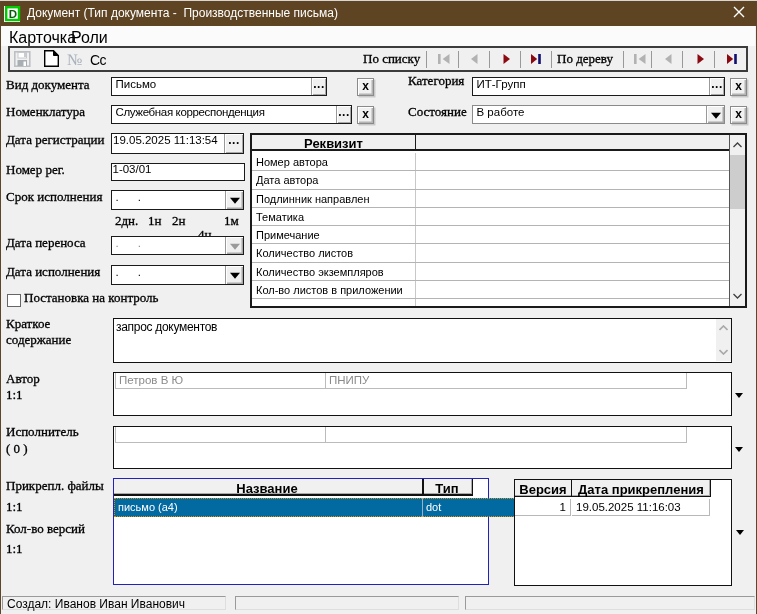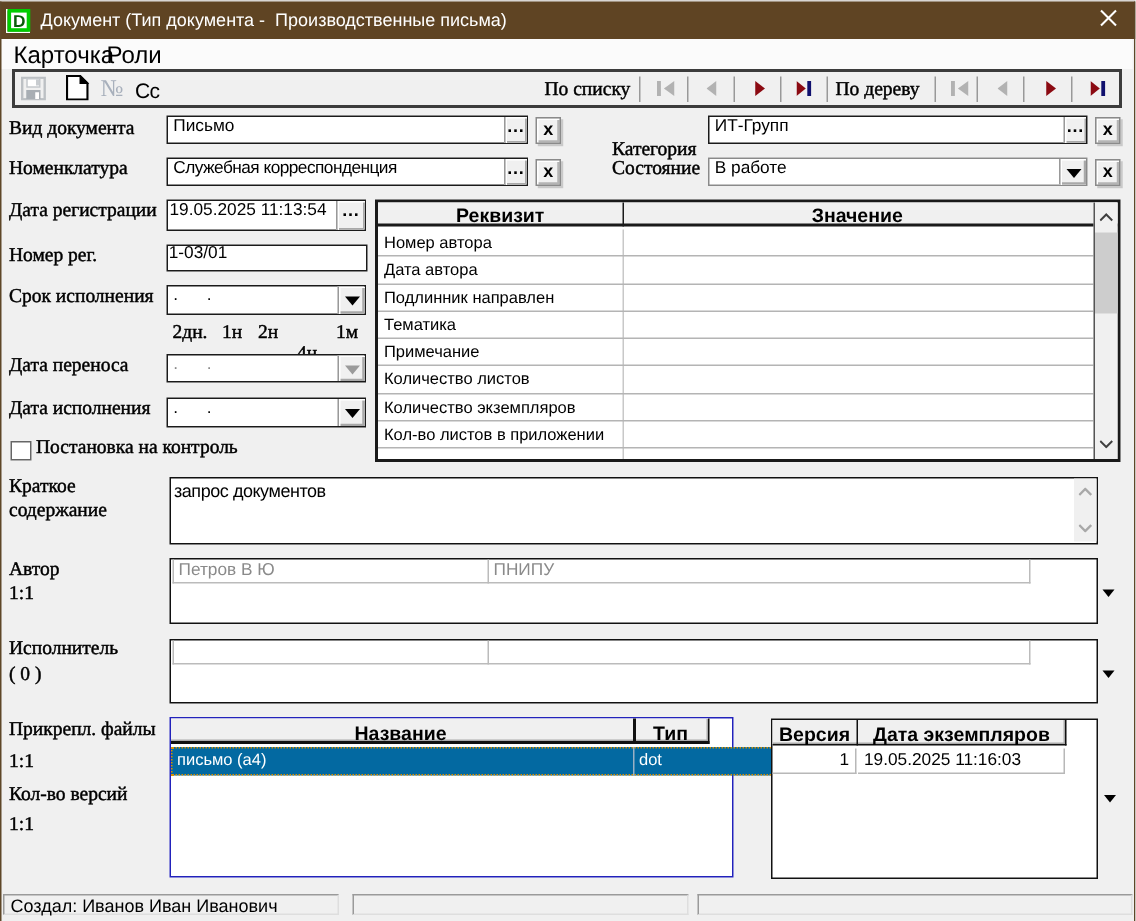--- a/index.html
+++ b/index.html
@@ -107,24 +107,24 @@
     </svg>
 </div>
 
 <label class="flabel" style="left:6px; top:77px;">Вид документа</label>
 <label class="flabel" style="left:6px; top:104px;">Номенклатура</label>
 <label class="flabel" style="left:6px; top:132px;">Дата регистрации</label>
 <label class="flabel" style="left:6px; top:162px;">Номер рег.</label>
 <label class="flabel" style="left:6px; top:189px;">Срок исполнения</label>
 <label class="flabel" style="left:6px; top:235px;">Дата переноса</label>
 <label class="flabel" style="left:6px; top:264px;">Дата исполнения</label>
-<label class="flabel" style="left:408px; top:91px;">Категория</label>
+<label class="flabel" style="left:408px; top:73px;">Категория</label>
 <label class="flabel" style="left:408px; top:104px;text-align:center;">Состояние</label>
 
-<div class="field" style="left:111px; top:77px; width:241px; height:19px;">
+<div class="field" style="left:111px; top:77px; width:216px; height:19px;">
   <div class="val">Письмо</div>
   <div class="dots-btn">...</div>
 </div>
 <div class="xbtn" style="left:357px; top:78px;">x</div>
 
 <div class="field" style="left:111px; top:105px; width:241px; height:19px;">
   <div class="val" style="letter-spacing:-0.35px;text-align:right;">Служебная корреспонденция</div>
   <div class="dots-btn">...</div>
 </div>
 <div class="xbtn" style="left:357px; top:106px;">x</div>
@@ -178,21 +178,20 @@
       <div class="arr-down"></div>
     </div>
 </div>
 
 <div class="abs" style="left:7px; top:294px; width:14px; height:13px; background:#fff; border:1px solid #666;"></div>
 <div class="abs serif" style="left:24px; top:290px; font-size:13px;">Постановка на контроль</div>
 
 <div class="abs" style="left:250px; top:133px; width:497px; height:175px; border:2px solid #1a1a1a; background:#fff;">
   <div style="position:absolute; left:0; top:0; width:100%; height:16px; background:#f0f0f0; border-bottom:2px solid #1a1a1a;"></div>
   <div style="position:absolute; left:0; top:1px; width:163px; text-align:center; font-weight:bold; font-size:13px;">Реквизит</div>
-  <div style="position:absolute; left:164px; top:1px; width:311px; text-align:center; font-weight:bold; font-size:13px;">Значение</div>
   <div style="position:absolute; left:163px; top:0; width:1px; height:16px; background:#1a1a1a;"></div>
   <div style="position:absolute; left:163px; top:18px; width:1px; height:153px; background:#c8c8c8;"></div>
 
   <div style="position:absolute; left:0; top:18px; width:477px;" id="rkrows">
     <div class="rkrow">Номер автора</div>
     <div class="rkrow">Дата автора</div>
     <div class="rkrow">Подлинник направлен</div>
     <div class="rkrow">Тематика</div>
     <div class="rkrow">Примечание</div>
     <div class="rkrow">Количество листов</div>
@@ -253,21 +252,21 @@
   <div style="position:absolute; left:0px; top:19px; width:426px; height:19px; background:#0369a1; outline:1px dotted #d99000; outline-offset:-1px;text-decoration:underline;">
     <div style="position:absolute; left:4px; top:3px; font-size:11px; color:#fff;">письмо (а4)</div>
     <div style="position:absolute; left:308px; top:0; width:1px; height:19px; background:#9ab0c4;"></div>
     <div style="position:absolute; left:312px; top:3px; font-size:11px; color:#fff;">dot</div>
   </div>
 </div>
 
 <div class="abs" style="left:514px; top:479px; width:218px; height:107px; background:#fff; border:1.5px solid #111;">
   <div style="position:absolute; left:0; top:0; width:196px; height:17px; background:#f0f0f0; border:1px solid #111; border-top:none; border-left:none; border-bottom:1.5px solid #111; box-shadow:inset -1px -1px 0 #aaa;"></div>
   <div style="position:absolute; left:0; top:2px; width:56px; text-align:center; font-weight:bold; font-size:13px;">Версия</div>
-  <div style="position:absolute; left:57px; top:2px; width:138px; text-align:center; font-weight:bold; font-size:13px;">Дата экземпляров</div>
+  <div style="position:absolute; left:57px; top:2px; width:138px; text-align:center; font-weight:bold; font-size:13px;">Дата прикрепления</div>
   <div style="position:absolute; left:56px; top:0; width:1px; height:17px; background:#111;"></div>
   <div style="position:absolute; left:0; top:18.5px; width:56px; height:17px; border-right:1px solid #b8b8b8; border-bottom:1px solid #b8b8b8; font-size:11.5px; text-align:right; padding:2px 4px 0 0;">1</div>
   <div style="position:absolute; left:57px; top:18.5px; width:138px; height:17px; border-right:1px solid #b8b8b8; border-bottom:1px solid #b8b8b8; font-size:11.5px; padding:2px 0 0 4px;">19.05.2025 11:16:03</div>
 </div>
 <div class="abs" style="left:736px; top:530px; width:0; height:0; border-left:4.5px solid transparent; border-right:4.5px solid transparent; border-top:5.5px solid #000;"></div>
 
 <div class="abs" style="left:2px; top:596px; width:224px; height:14px; border:1px solid; border-color:#9a9a9a #dedede #dedede #9a9a9a; font-size:12px; padding:0 0 0 4px; white-space:nowrap; overflow:visible;">Создал: Иванов Иван Иванович</div>
 <div class="abs" style="left:235px; top:596px; width:224px; height:14px; border:1px solid; border-color:#9a9a9a #dedede #dedede #9a9a9a;"></div>
 <div class="abs" style="left:465px; top:596px; width:290px; height:14px; border:1px solid; border-color:#9a9a9a #dedede #dedede #9a9a9a;"></div>
 

